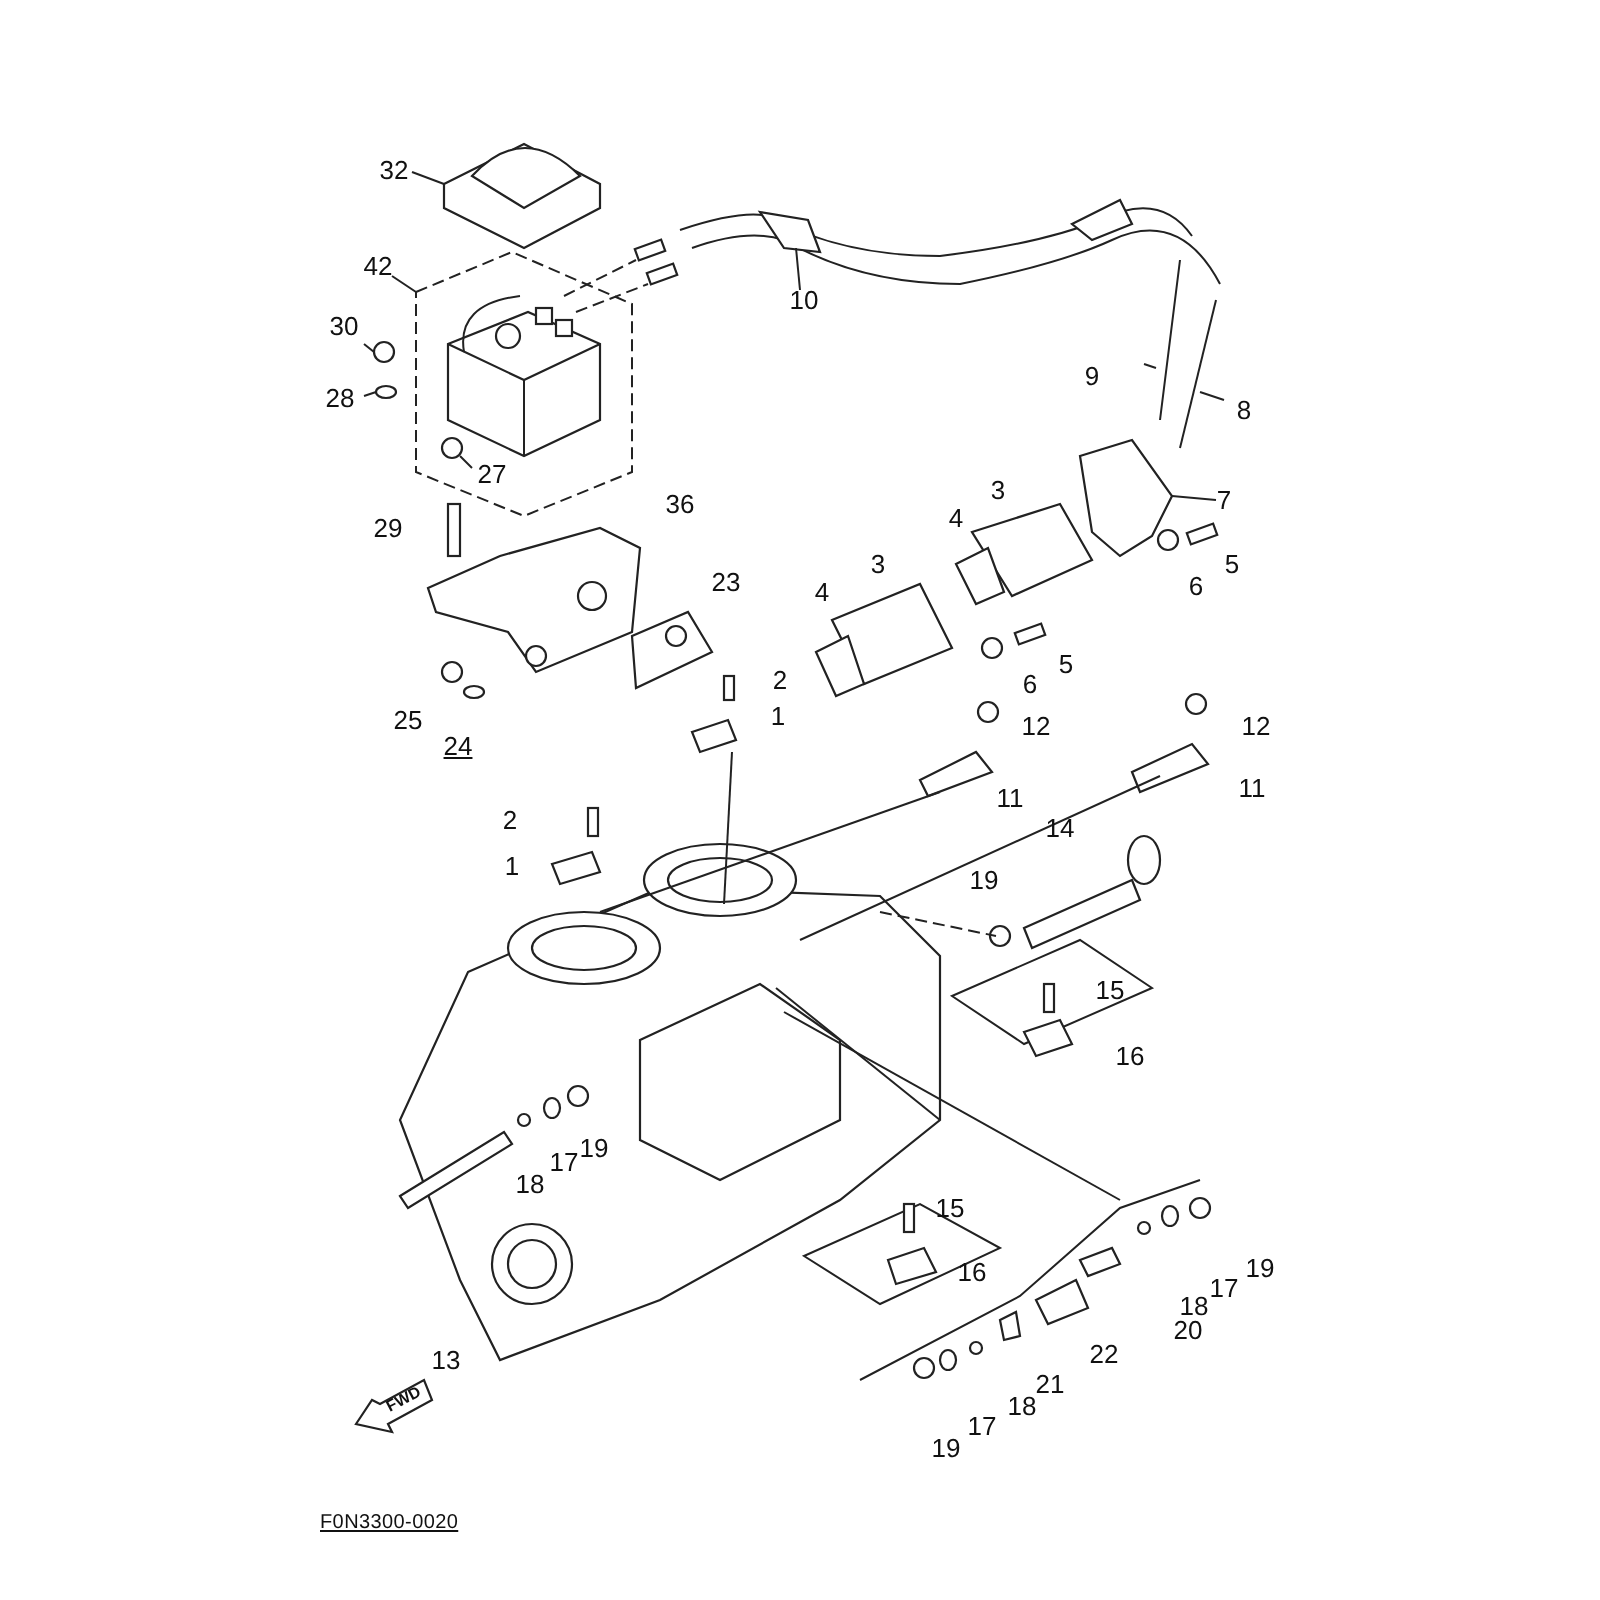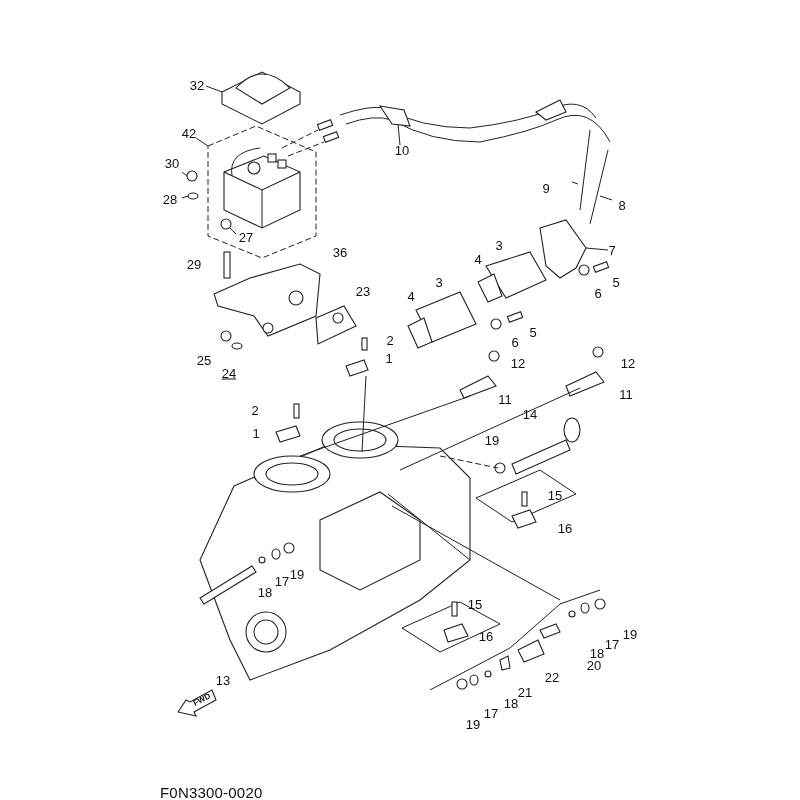--- a/index.html
+++ b/index.html
@@ -1,19 +1,19 @@
 <!DOCTYPE html>
 <html><head>
 <meta charset="utf-8">
 <style>
   html,body{margin:0;padding:0;background:#ffffff;}
   body{width:800px;height:800px;position:relative;overflow:hidden;font-family:"Liberation Sans",sans-serif;}
   #diagram{position:absolute;left:0;top:0;width:800px;height:800px;}
   .callout{position:absolute;font-size:13px;color:#111;line-height:1;transform:translate(-50%,-50%);white-space:nowrap;}
-  .fig-code{position:absolute;left:160px;top:784px;font-size:15px;color:#111;letter-spacing:0.2px;}
+  .fig-code{position:absolute;left:160px;top:756px;font-size:10px;color:#111;letter-spacing:0.2px;text-decoration:underline;}
   svg .ln{stroke:#222;stroke-width:1;fill:none;}
   svg .part{stroke:#222;stroke-width:1.1;fill:#fff;}
   svg .dash{stroke:#222;stroke-width:1;fill:none;stroke-dasharray:6 3;}
   svg .cable{stroke:#222;stroke-width:1;fill:none;}
 </style>
 </head>
 <body>
 
 <svg id="diagram" viewBox="0 0 800 800" xmlns="http://www.w3.org/2000/svg">
 

